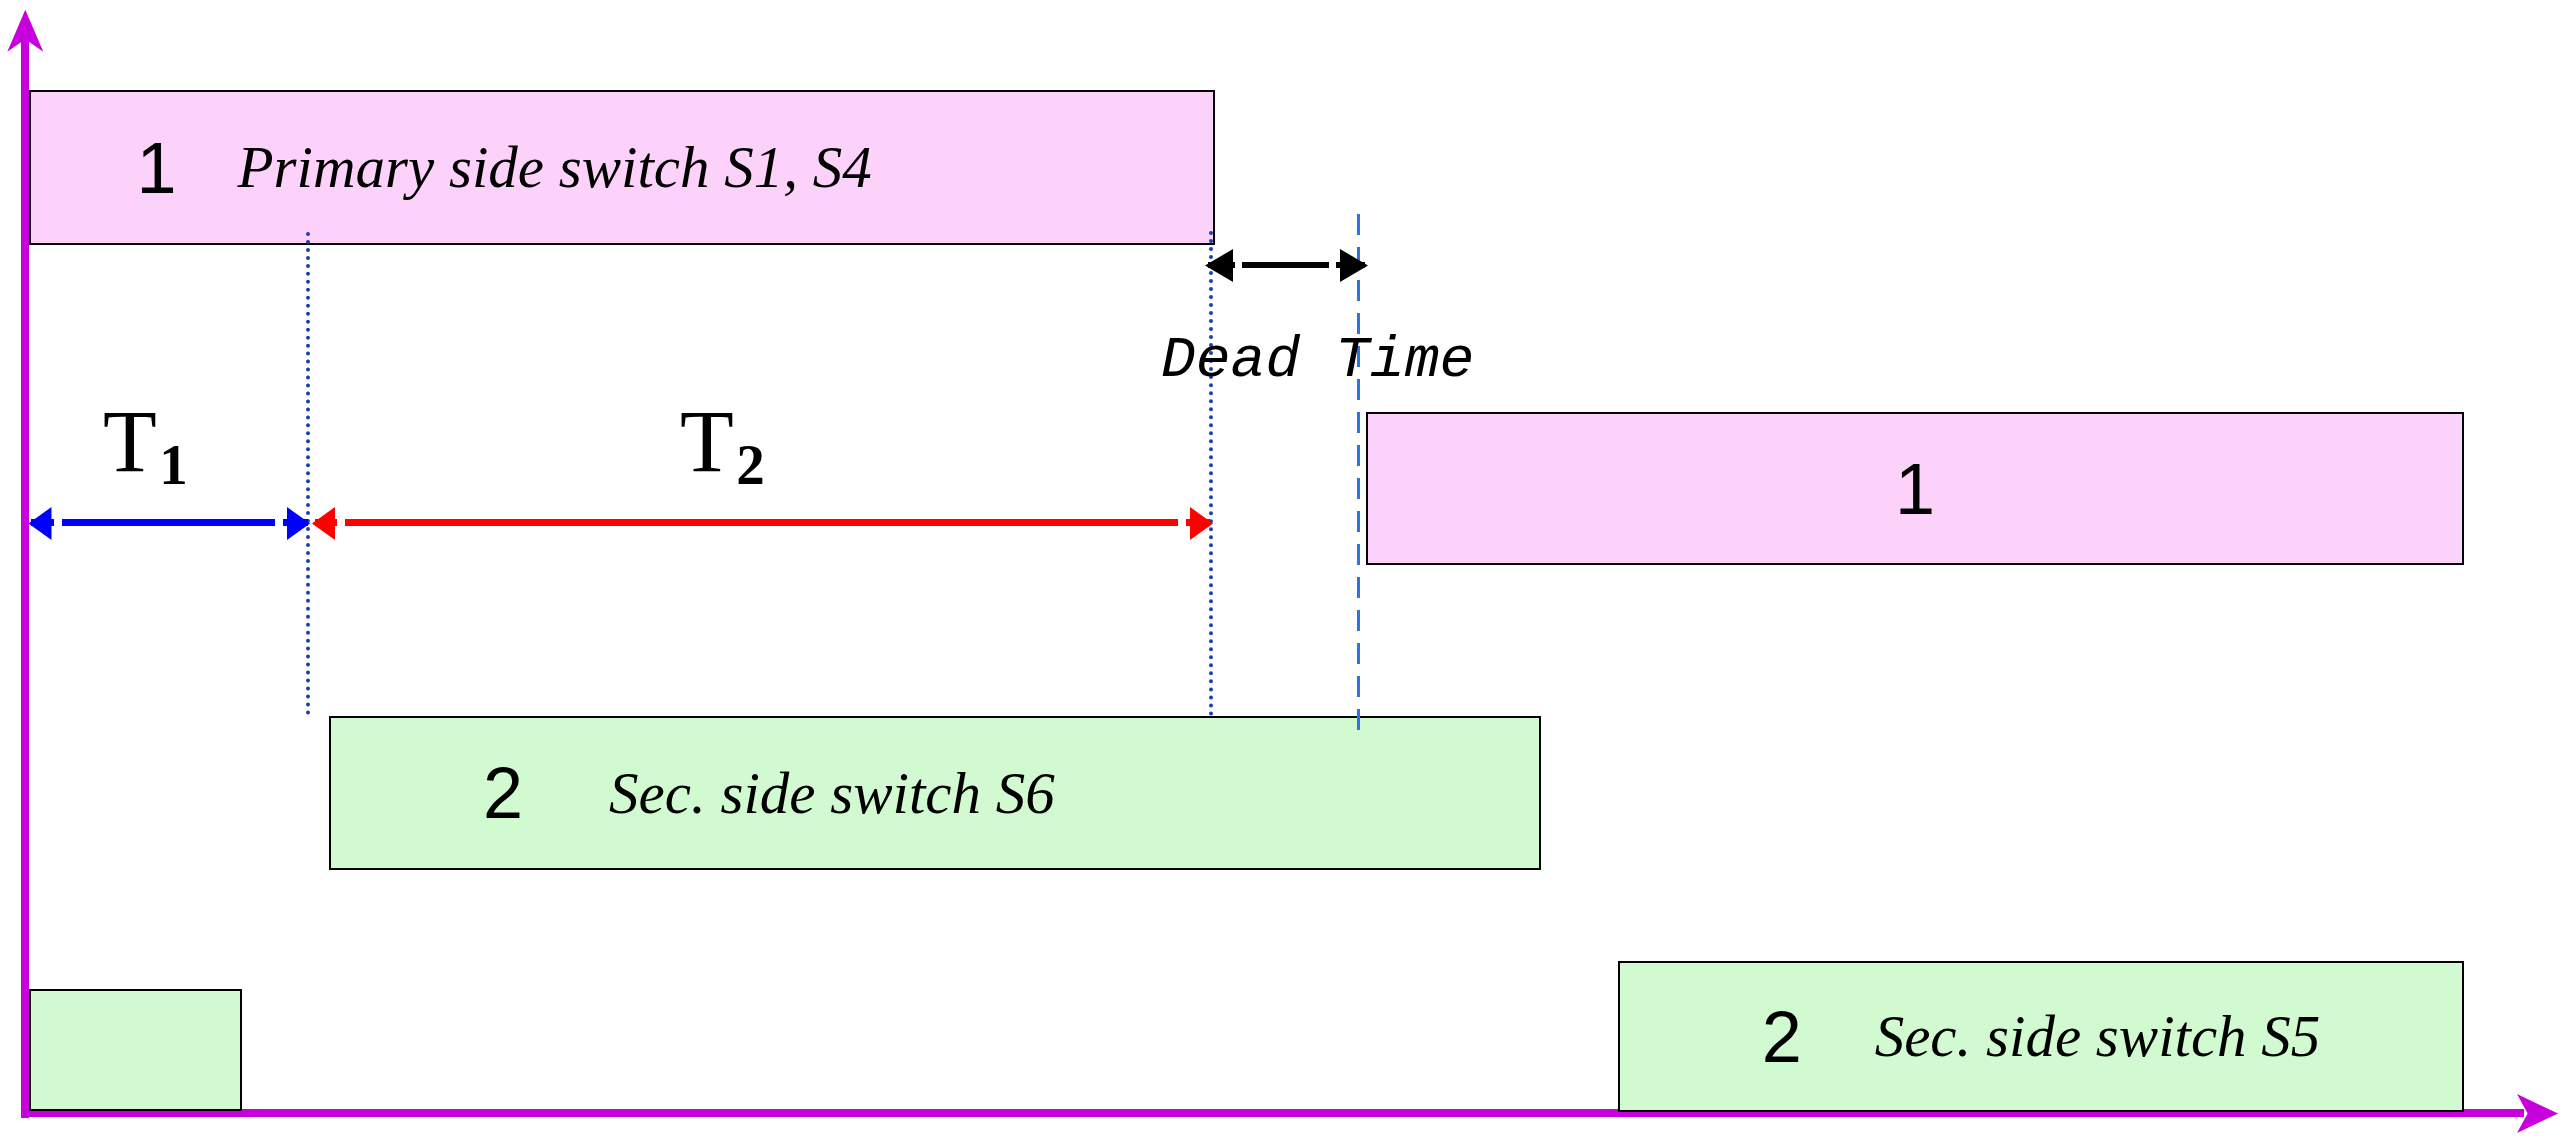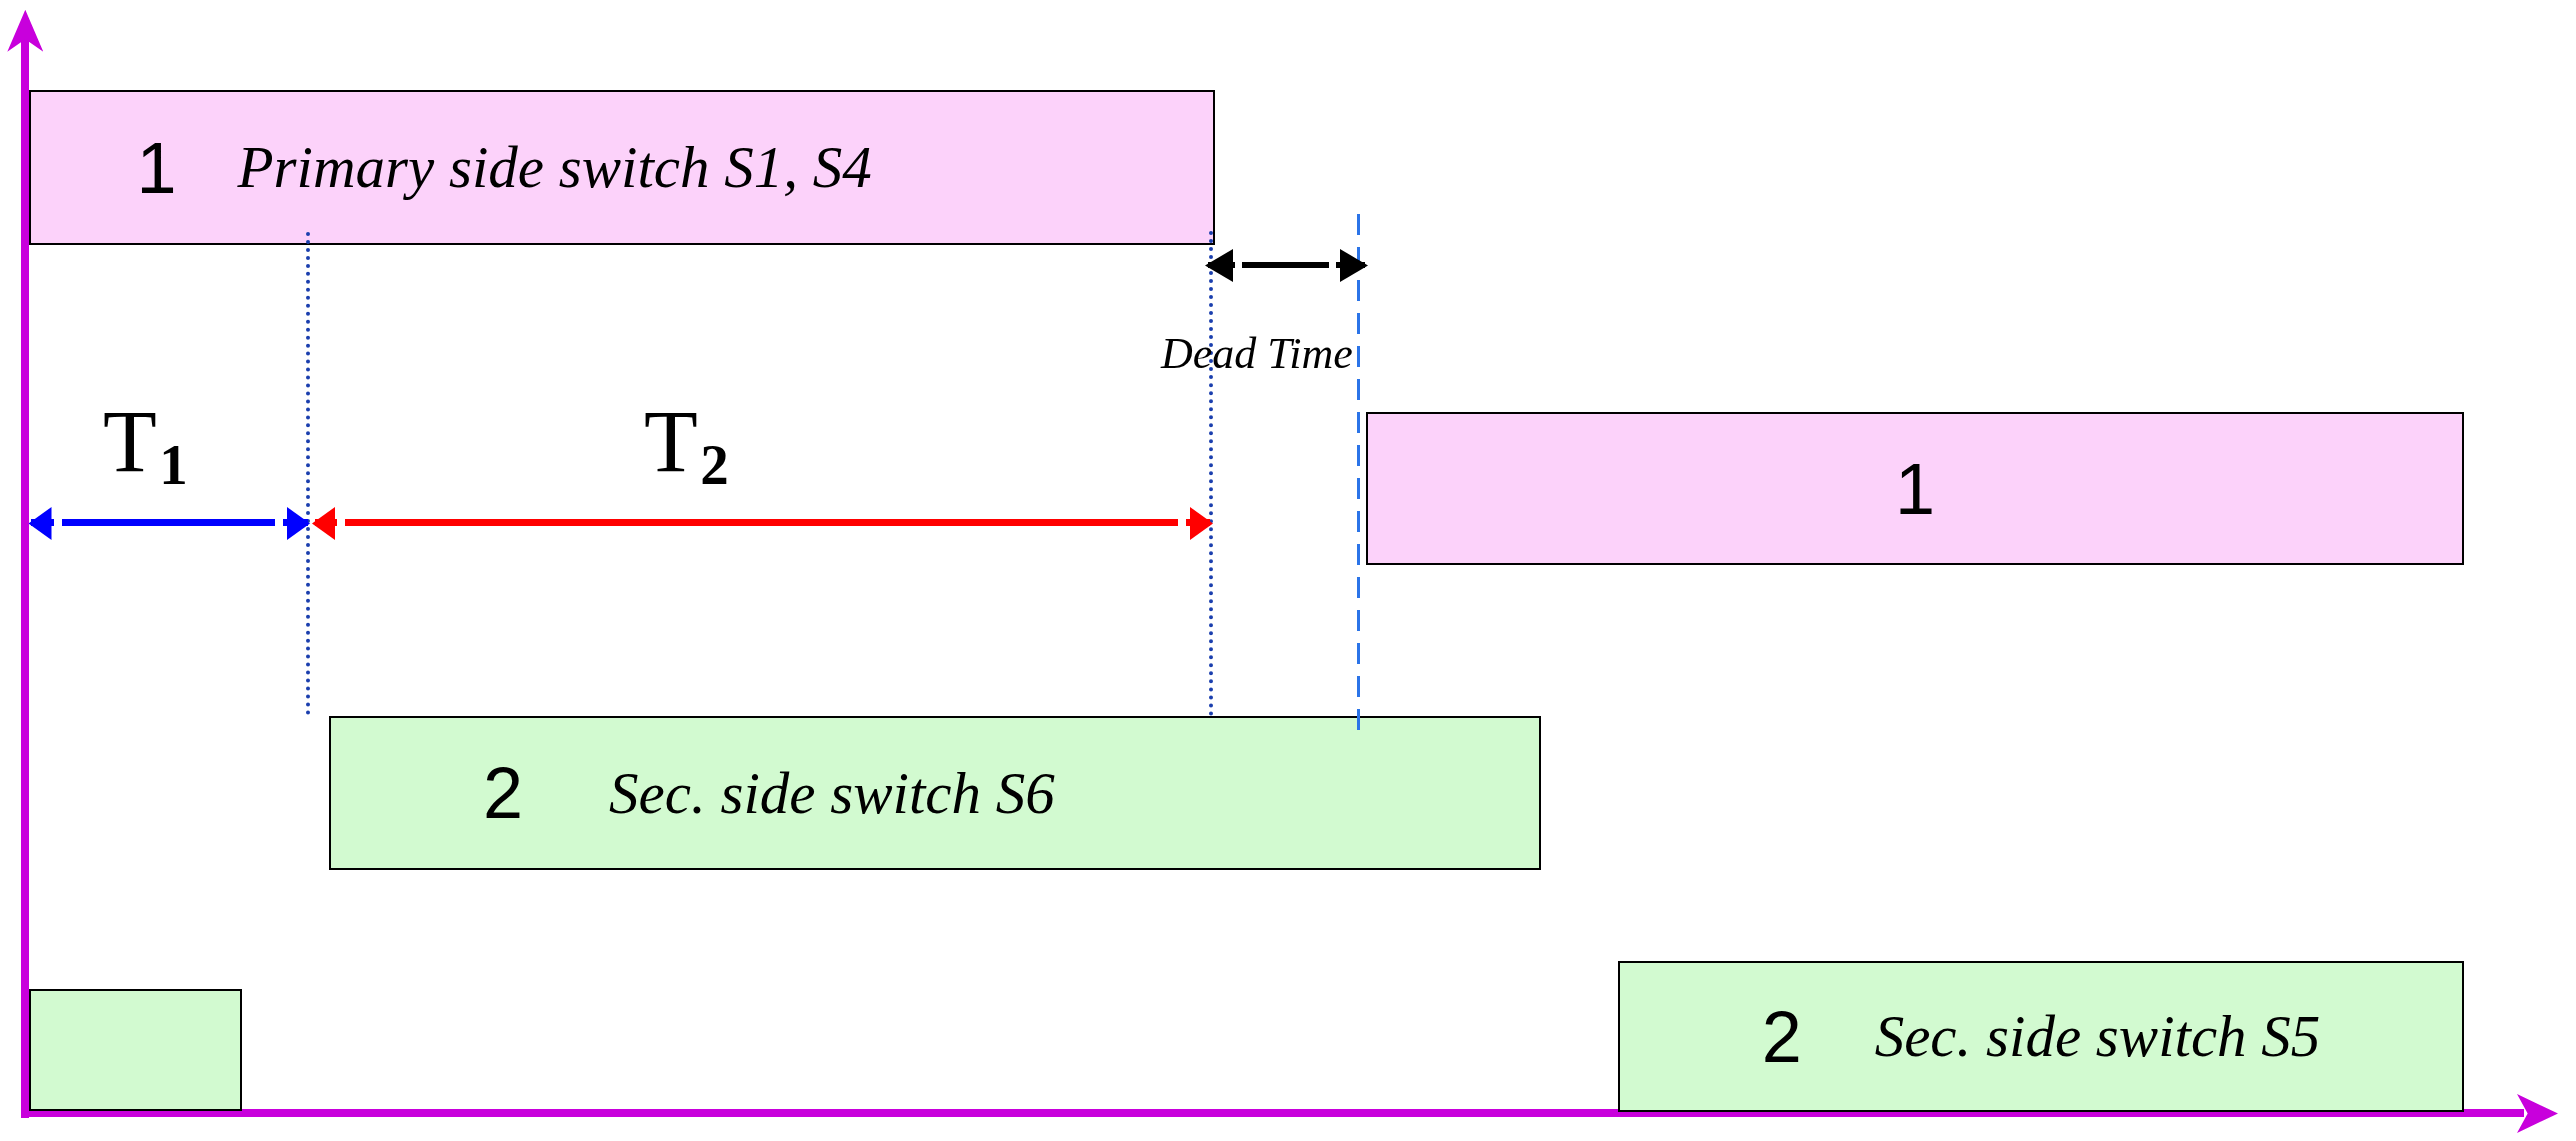--- a/index.html
+++ b/index.html
@@ -33,21 +33,21 @@
   
   .shaft{z-index:4;}
   .tri{z-index:4;}
   .tri-left{clip-path:polygon(0 50%,100% 0,100% 100%);}
   .tri-right{clip-path:polygon(0 0,100% 50%,0 100%);}
   .notch{background:#fff;z-index:5;}
 
   
   .tlabel{z-index:6;font-size:88px;line-height:1;}
   .tlabel .sub{font-size:57px;font-weight:bold;position:relative;top:13px;margin-left:2.4px;}
-  .deadtime{z-index:6;font-size:44px;line-height:1;font-style:italic;white-space:pre;}
+  .deadtime{z-index:6;font-size:58px;line-height:1;font-style:italic;white-space:pre;font-family:Liberation Mono, monospace;}
 </style>
 </head>
 <body>
 
 <div class="stage">
 
   <div class="abs axis" style="left:21px;top:33px;width:8.1px;height:1085px;"></div>
   <div class="abs axis-head head-up" style="left:7.3px;top:9.8px;width:36px;height:42px;"></div>
   <div class="abs axis" style="left:21px;top:1109px;width:2503px;height:8.1px;"></div>
   <div class="abs axis-head head-right" style="left:2517px;top:1094px;width:41px;height:39px;"></div>
@@ -91,19 +91,19 @@
 
   <div class="abs shaft" style="left:1208px;top:262px;width:157px;height:5.7px;background:var(--black-arrow);"></div>
   <div class="abs tri tri-left" style="left:1205px;top:249px;width:28px;height:33px;background:var(--black-arrow);"></div>
   <div class="abs tri tri-right" style="left:1340px;top:249px;width:28px;height:33px;background:var(--black-arrow);"></div>
   <div class="abs notch" style="left:1235px;top:261px;width:7.3px;height:9px;"></div>
   <div class="abs notch" style="left:1329px;top:261px;width:7.3px;height:9px;"></div>
 
   <div class="abs tlabel" style="left:103px;top:398px;">
     <span>T</span><span class="sub">1</span>
   </div>
-  <div class="abs tlabel" style="left:644px;top:398px;">
+  <div class="abs tlabel" style="left:680px;top:398px;">
     <span>T</span><span class="sub">2</span>
   </div>
   <div class="abs deadtime" style="left:1161px;top:332px;">Dead Time</div>
 
 </div>
 
 
 </body></html>

